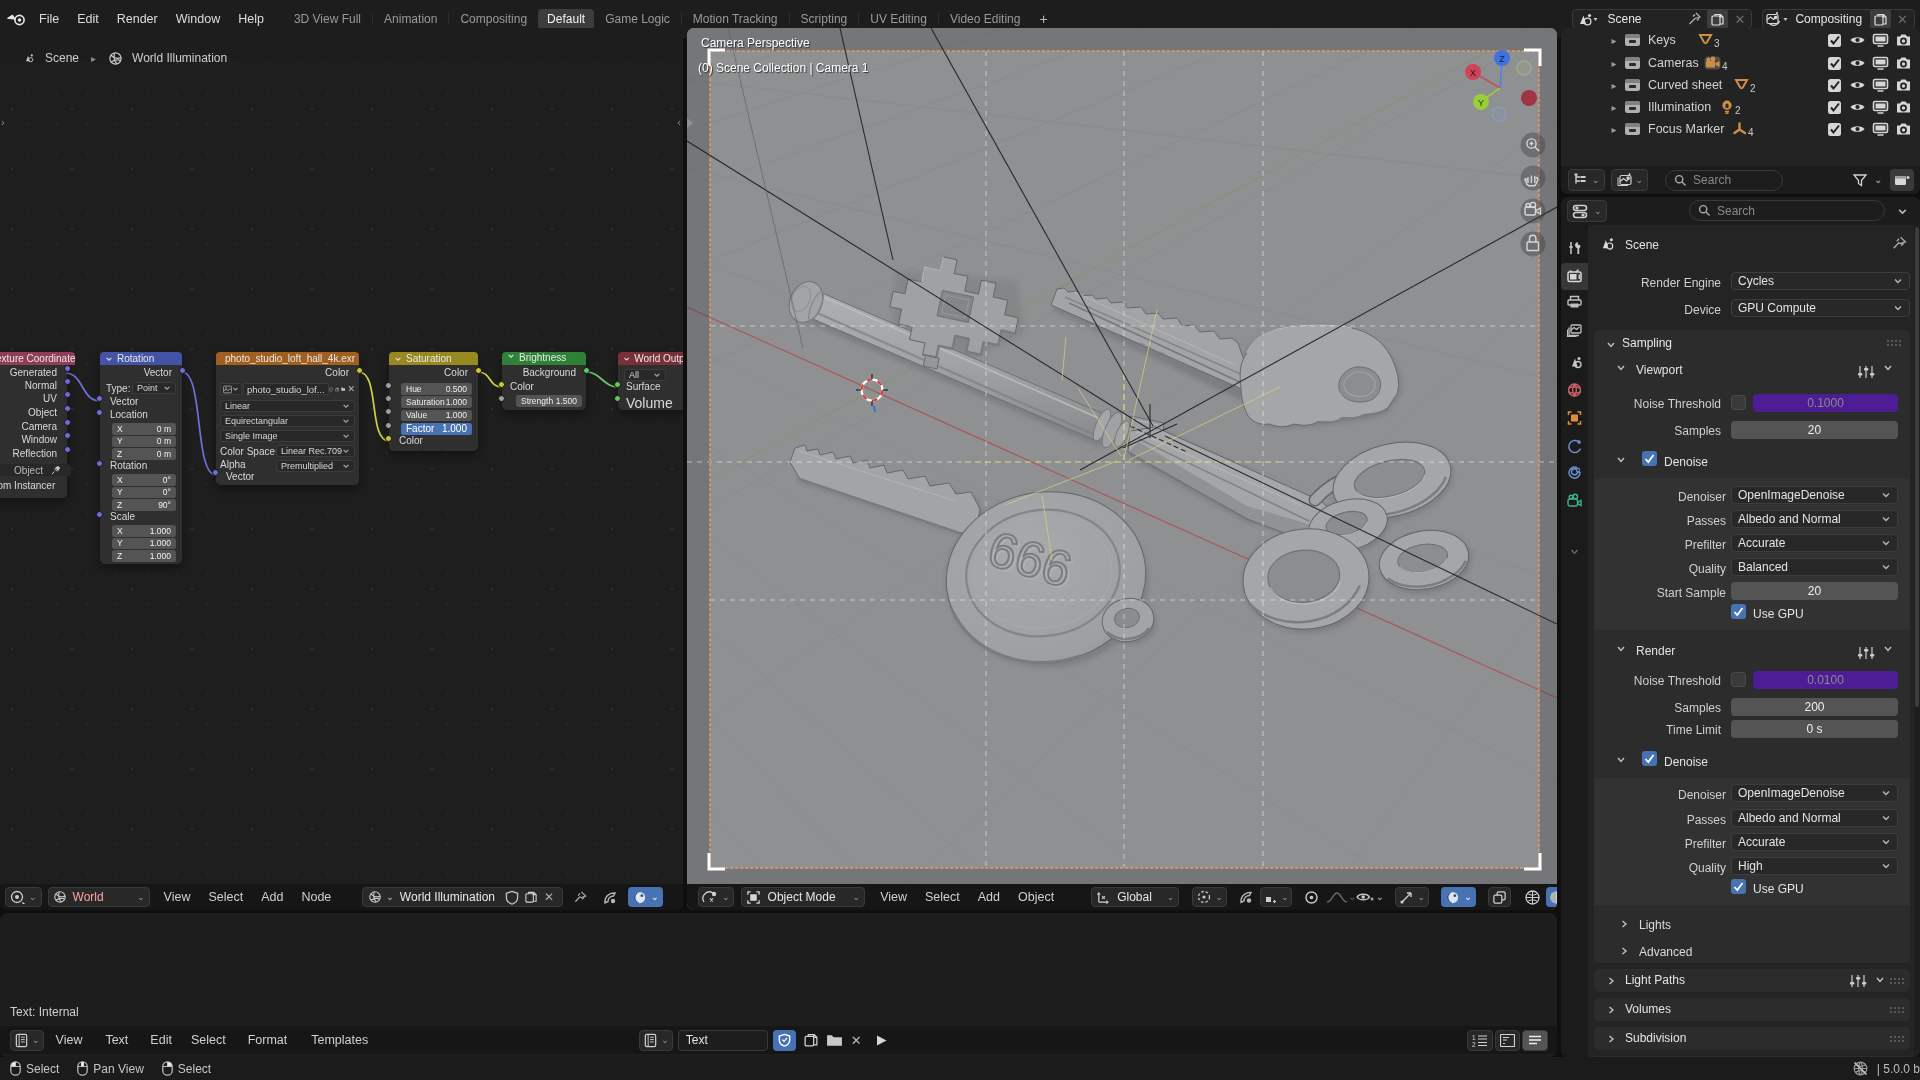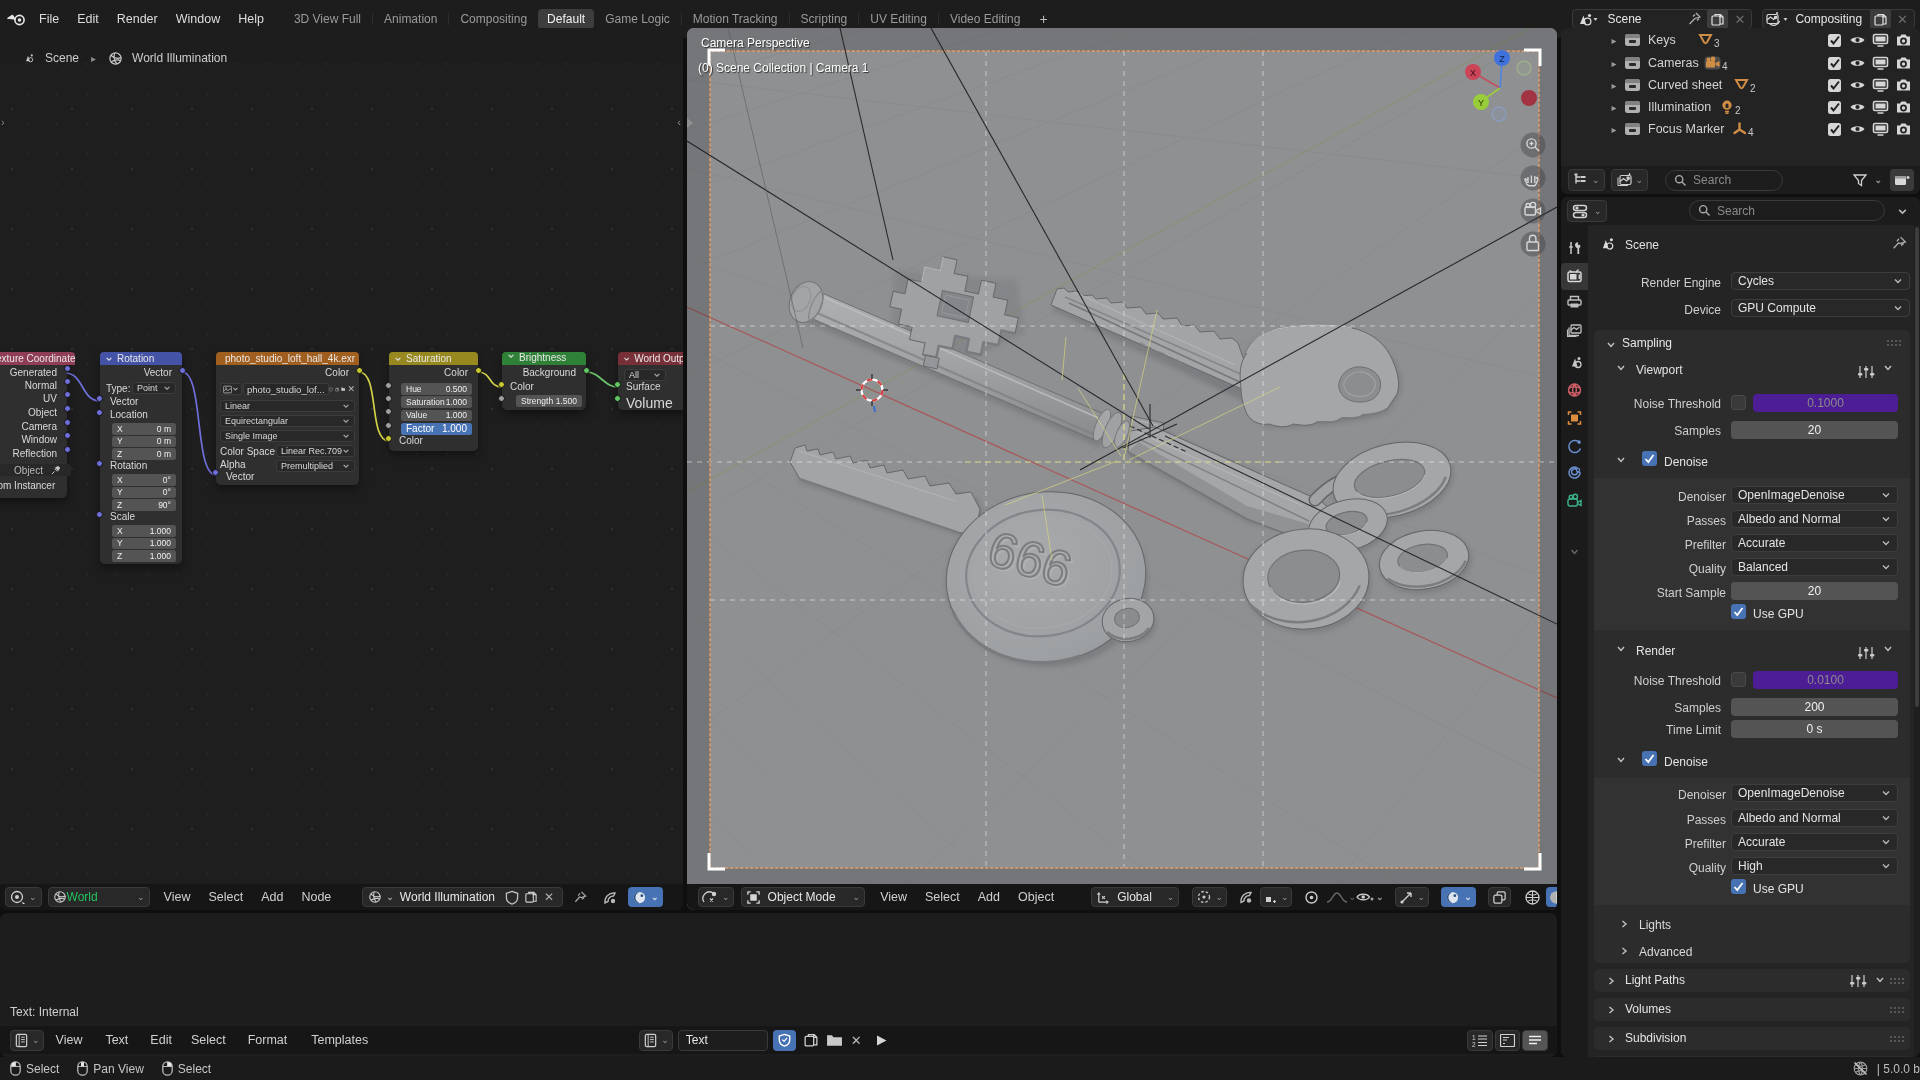--- a/index.html
+++ b/index.html
@@ -360,21 +360,21 @@
           </svg>
           <b>⌄</b>
         </span>
 <span class="fbtn" style="margin-left:6px;height:20px;width:102px">
           <svg width="14" height="14" viewBox="0 0 16 16">
             <g fill="none" stroke="#c8c8c8" stroke-width="1.3">
               <circle cx="8" cy="8" r="6"></circle>
               <path d="M3,4.5 C6,7.5 10,8.5 14,7 M3.5,11.5 C7,9.5 11,9 13.5,10.5 M7,2.2 C6,6 7,11 9.5,13.8"></path>
             </g>
           </svg>
-          <span style="color:#22c55e;">World</span>
+          <span style="color:#fca5a5;margin-left:6px">World</span>
           <b style="margin-left:auto">⌄</b>
         </span>
 <span class="hmenu" style="margin-left:14px">View</span>
         <span class="hmenu">Select</span>
         <span class="hmenu">Add</span>
         <span class="hmenu">Node</span>
 <span style="display:flex;align-items:center;margin-left:22px;background:#282828;border:1px solid #3a3a3a;border-radius:4px;height:20px;padding:0 2px 0 5px">
 <svg width="14" height="14" viewBox="0 0 16 16">
             <g fill="none" stroke="#c8c8c8" stroke-width="1.3">
               <circle cx="8" cy="8" r="6"></circle>

